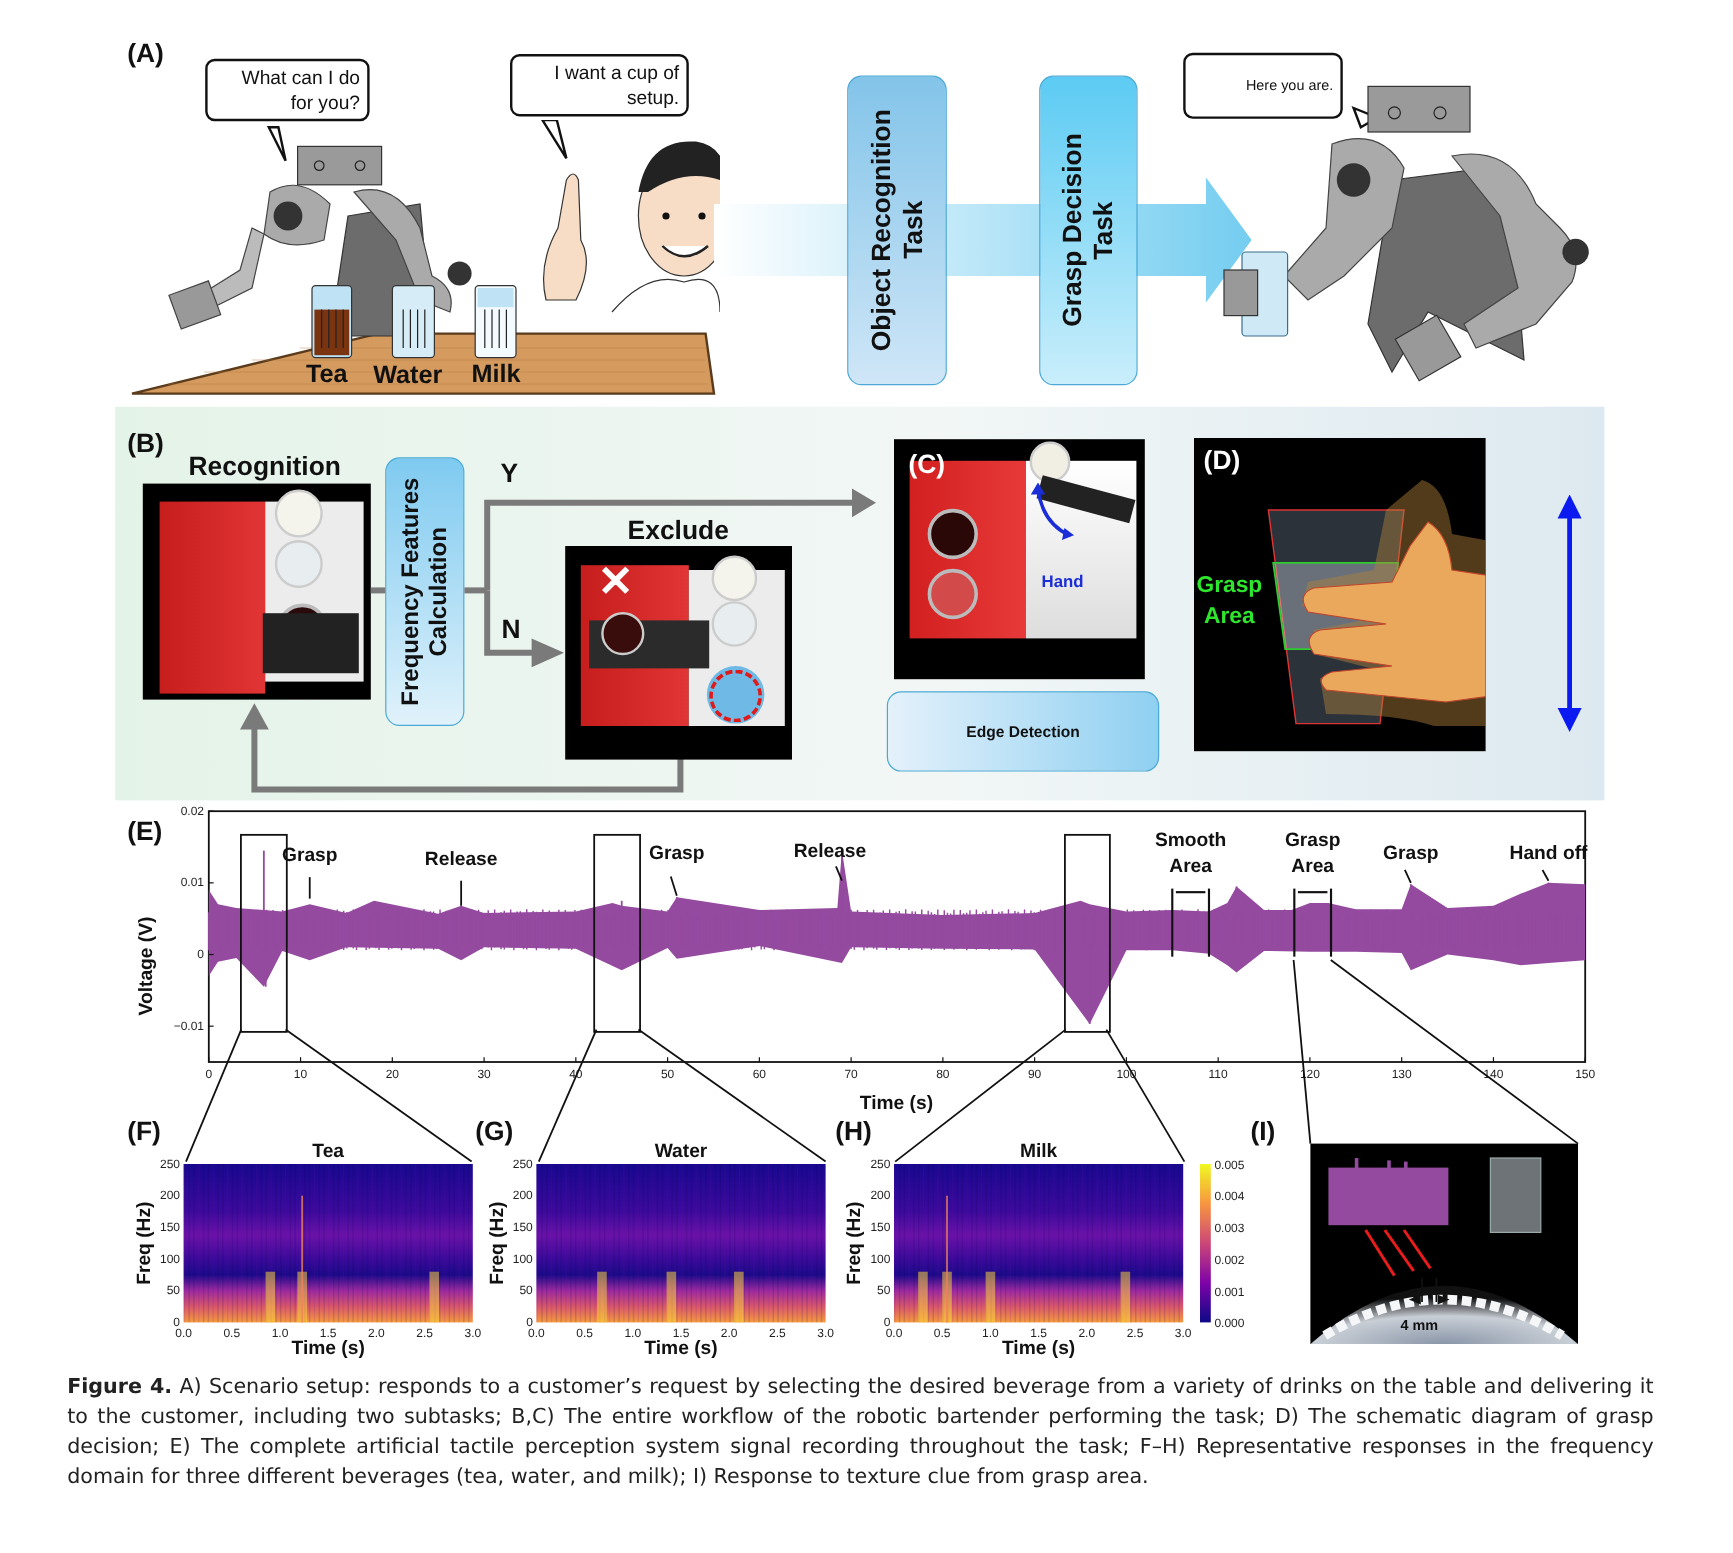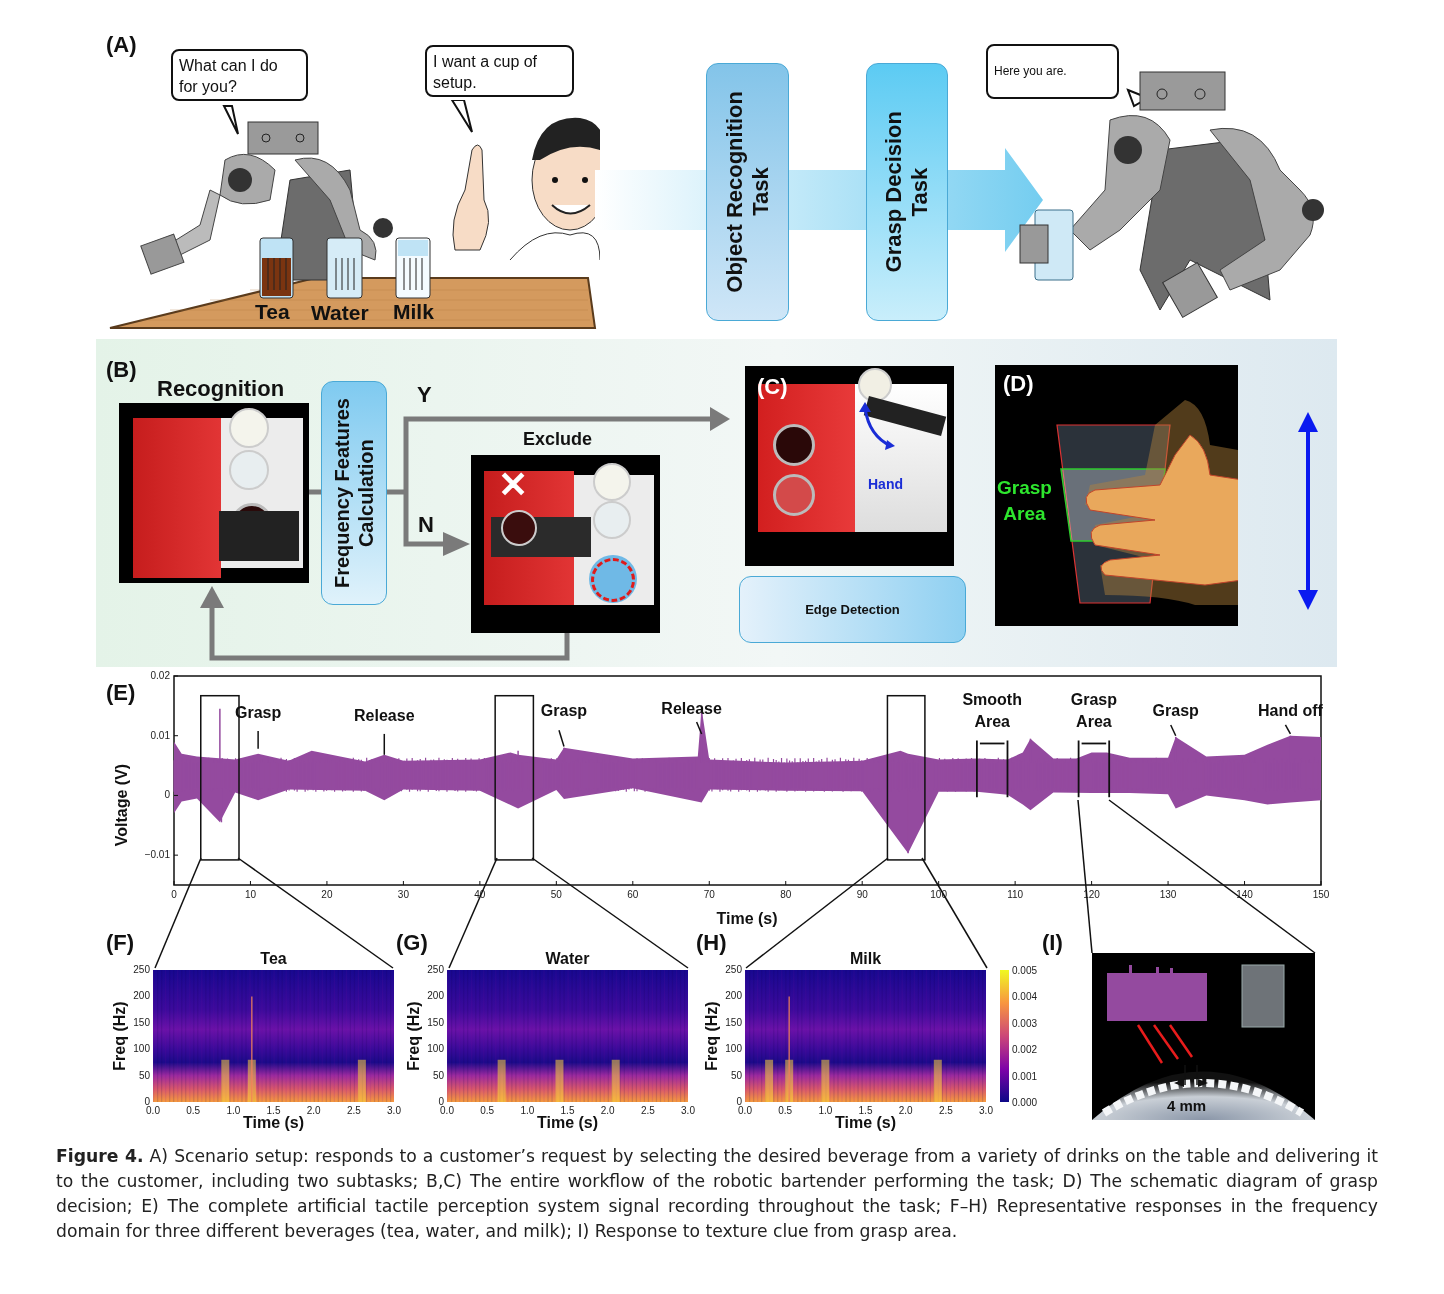--- a/index.html
+++ b/index.html
@@ -1,19 +1,19 @@
 <!DOCTYPE html>
 <html><head>
 <meta charset="utf-8">
 <style>
   html,body{margin:0;padding:0;background:#fff;}
   body{width:1444px;height:1294px;position:relative;overflow:hidden;font-family:"Liberation Sans",sans-serif;color:#111;}
   .abs{position:absolute;}
   .plabel{position:absolute;font-weight:bold;font-size:22px;font-family:"Liberation Sans",sans-serif;}
-  .bubble{position:absolute;background:#fff;border:2px solid #111;border-radius:8px;font-size:16px;text-align:left;line-height:21px;padding:4px 6px;box-sizing:border-box;}
+  .bubble{position:absolute;background:#fff;border:2px solid #111;border-radius:8px;font-size:16px;text-align:right;line-height:21px;padding:4px 6px;box-sizing:border-box;}
   .taskbox{position:absolute;border:1.5px solid #4aa9d6;border-radius:12px;box-sizing:border-box;display:flex;align-items:center;justify-content:center;}
   .vtext{writing-mode:vertical-rl;transform:rotate(180deg);font-weight:bold;font-size:22px;text-align:center;line-height:26px;}
   .photo{position:absolute;background:#000;overflow:hidden;}
   .bold{font-weight:bold;}
   .caption{position:absolute;left:56px;top:1144px;width:1322px;font-family:"DejaVu Sans",sans-serif;font-size:17.2px;line-height:25px;text-align:justify;color:#222;}
   .caption b{font-weight:bold;}
   .tick{font-size:10px;fill:#222;font-family:"Liberation Sans",sans-serif;}
   .ann{font-weight:bold;font-size:16px;fill:#111;font-family:"Liberation Sans",sans-serif;}
 </style>
 </head>
@@ -166,21 +166,21 @@
       <polyline points="206,92 206,19 515,19"></polyline>
       <polyline points="206,92 206,144 245,144"></polyline>
       <polyline points="367,232 367,258 12,258 12,205"></polyline>
     </g>
     <polygon points="510,7 530,19 510,31" fill="#7a7a7a"></polygon>
     <polygon points="243,132 270,144 243,156" fill="#7a7a7a"></polygon>
     <polygon points="0,208 12,186 24,208" fill="#7a7a7a"></polygon>
   </svg>
   <div class="abs bold" style="left:417px;top:382px;font-size:22px;">Y</div>
   <div class="abs bold" style="left:418px;top:512px;font-size:22px;">N</div>
-  <div class="abs bold" style="left:523px;top:429px;font-size:18px;">Exclude</div>
+  <div class="abs bold" style="left:523px;top:429px;font-size:22px;">Exclude</div>
 
   <div class="photo" style="left:471px;top:455px;width:189px;height:178px;">
     <div class="abs" style="left:13px;top:16px;width:90px;height:134px;background:linear-gradient(90deg,#c61d1d,#e23535);"></div>
     <div class="abs" style="left:103px;top:20px;width:80px;height:130px;background:#ececec;"></div>
     <div class="abs" style="left:122px;top:8px;width:34px;height:34px;border-radius:50%;background:#f4f4ec;border:2px solid #ccc;"></div>
     <div class="abs" style="left:122px;top:46px;width:34px;height:34px;border-radius:50%;background:#e8eef0;border:2px solid #ccc;"></div>
     <div class="abs" style="left:20px;top:62px;width:100px;height:40px;background:#2b2b2b;"></div>
     <div class="abs" style="left:30px;top:55px;width:32px;height:32px;border-radius:50%;background:#3a0d0d;border:2px solid #ccc;"></div>
     <div class="abs" style="left:118px;top:100px;width:48px;height:48px;border-radius:50%;background:#6fb9e6;"></div>
     <div class="abs" style="left:120px;top:103px;width:38px;height:38px;border-radius:50%;border:3px dashed #e01a1a;"></div>
@@ -619,21 +619,21 @@
       <line x1="46" y1="72" x2="70" y2="110"></line>
         <line x1="62" y1="72" x2="86" y2="106"></line>
         <line x1="78" y1="72" x2="100" y2="104"></line>
     </g>
     <rect x="150" y="12" width="42" height="62" fill="rgba(220,230,240,0.5)" stroke="#9aa"></rect>
     <line x1="93" y1="112" x2="93" y2="132" stroke="#111" stroke-width="1.5"></line>
       <line x1="105" y1="112" x2="105" y2="132" stroke="#111" stroke-width="1.5"></line>
     <polygon points="82,130 92,126 92,134" fill="#111"></polygon>
       <polygon points="116,130 106,126 106,134" fill="#111"></polygon>
   </svg>
-  <div class="abs bold" style="left:75px;top:144px;font-size:15px;color:#111;">4 mm</div>
+  <div class="abs bold" style="left:75px;top:144px;font-size:12px;color:#111;">4 mm</div>
 </div>
 
 <svg class="abs" style="left:0;top:0;pointer-events:none;" width="1444" height="1000" id="connectors">
     <line x1="201" y1="858" x2="155" y2="968" stroke="#111" stroke-width="1.5"></line>
     <line x1="238" y1="858" x2="393" y2="968" stroke="#111" stroke-width="1.5"></line>
     <line x1="497" y1="858" x2="449" y2="968" stroke="#111" stroke-width="1.5"></line>
     <line x1="532" y1="858" x2="688" y2="968" stroke="#111" stroke-width="1.5"></line>
     <line x1="888" y1="858" x2="746" y2="968" stroke="#111" stroke-width="1.5"></line>
     <line x1="922" y1="858" x2="987" y2="968" stroke="#111" stroke-width="1.5"></line>
     <line x1="1078" y1="800" x2="1092" y2="953" stroke="#111" stroke-width="1.5"></line>

